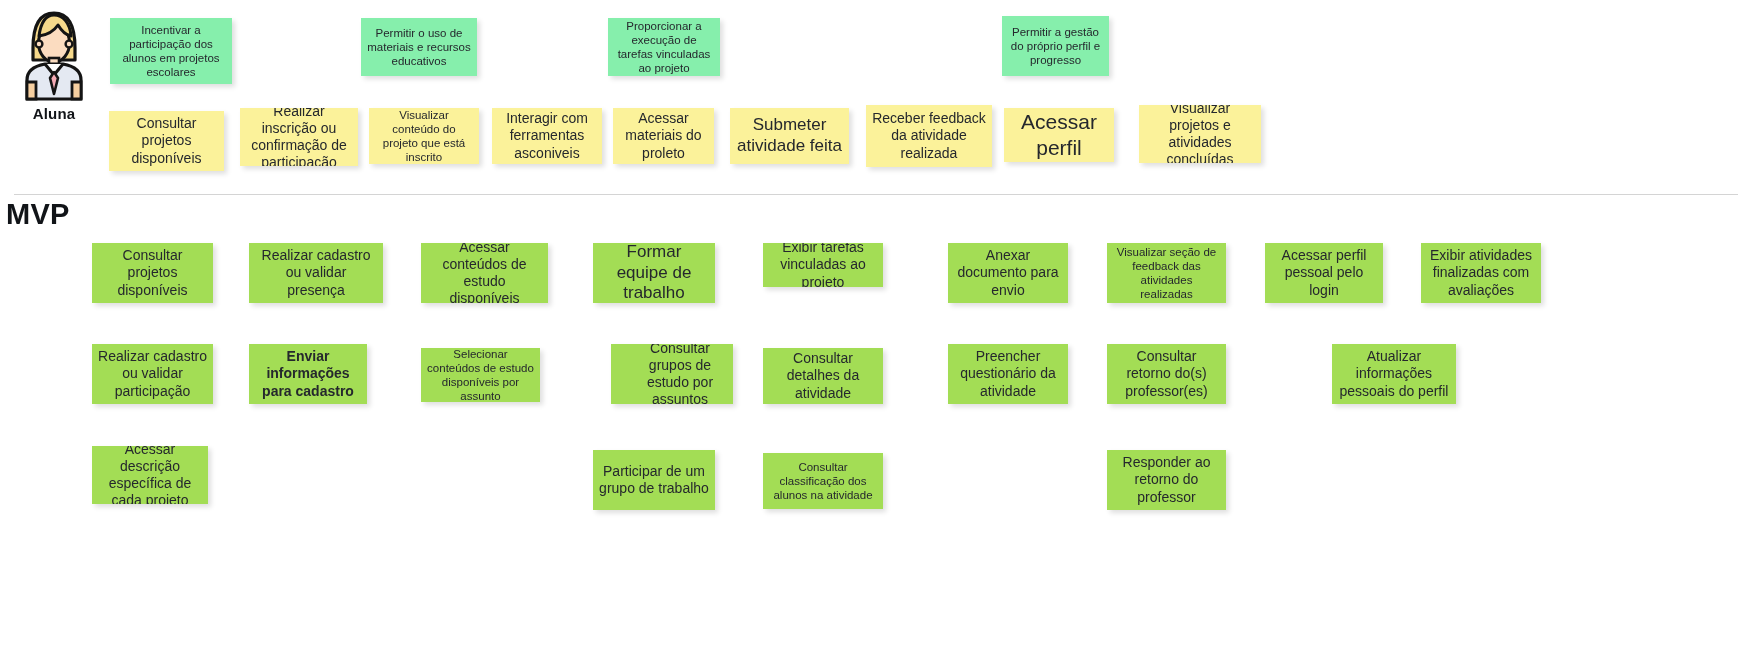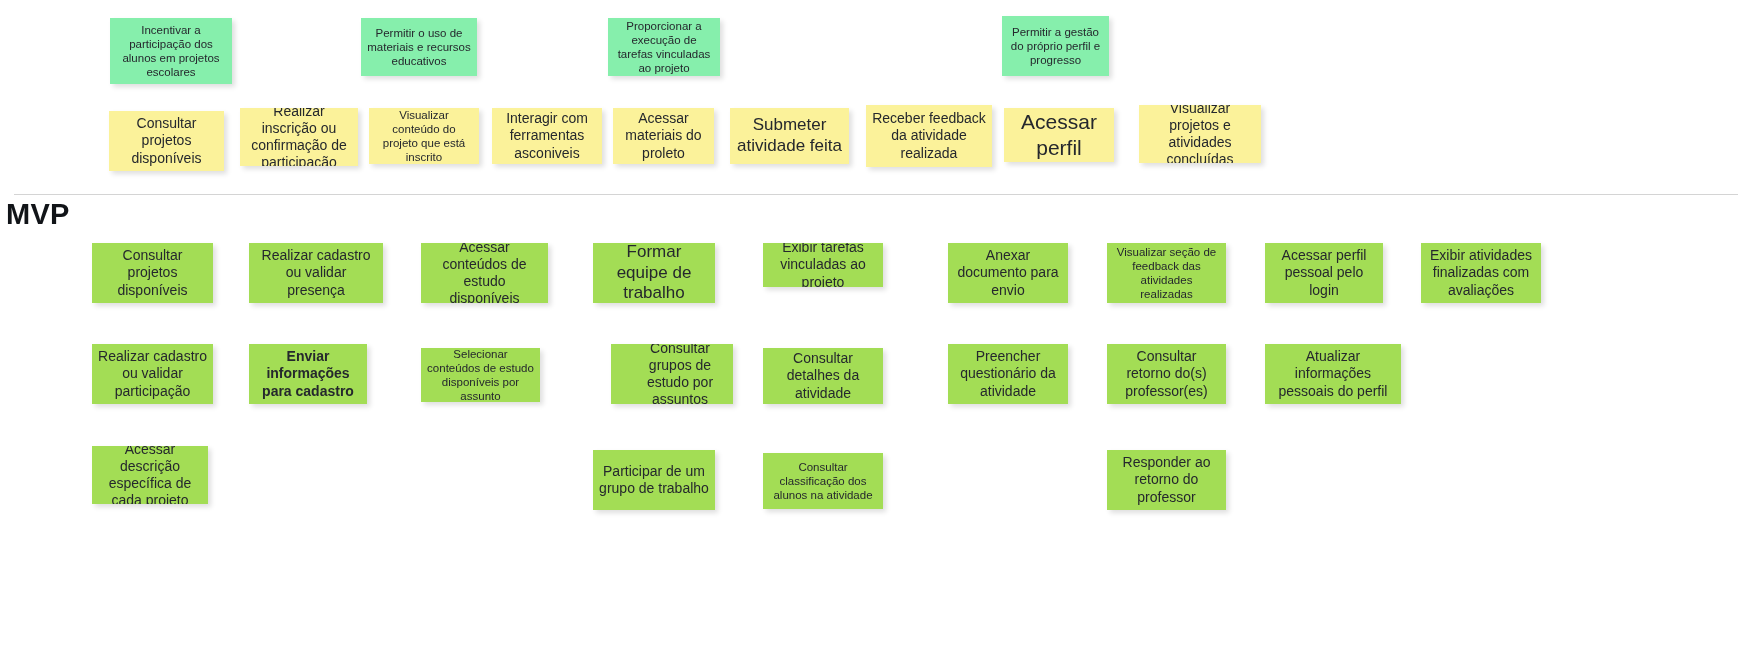--- a/index.html
+++ b/index.html
@@ -82,20 +82,45 @@
     font-weight: bold;
     color: #111418;
     letter-spacing: .3px;
   }
 </style>
 </head>
 <body>
 
 <div id="board">
 
+  <div id="persona">
+    <svg class="avatar-svg" width="66" height="94" viewBox="0 0 66 94">
+
+      <path d="M12 40 C12 16 20 5 33 5 C46 5 54 16 54 40 L54 52 L12 52 Z" fill="#f6d98b" stroke="#141414" stroke-width="3.2" stroke-linejoin="round"></path>
+
+      <ellipse cx="33" cy="35" rx="15.5" ry="19" fill="#fbdcc0" stroke="#141414" stroke-width="3"></ellipse>
+
+      <path d="M18 28 C20 13 26 7 33 7 C42 7 49 15 50 28 C44 27 40 22 37 17 C33 23 26 27 18 28 Z" fill="#f6d98b" stroke="#141414" stroke-width="3" stroke-linejoin="round"></path>
+
+      <circle cx="18" cy="36" r="3.4" fill="#fbdcc0" stroke="#141414" stroke-width="2.4"></circle>
+      <circle cx="48" cy="36" r="3.4" fill="#fbdcc0" stroke="#141414" stroke-width="2.4"></circle>
+
+      <rect x="28" y="50" width="10" height="9" fill="#fbdcc0" stroke="#141414" stroke-width="2.6"></rect>
+
+      <path d="M6 91 L6 72 C6 63 13 58 24 56 L42 56 C53 58 60 63 60 72 L60 91 Z" fill="#e4e9f2" stroke="#141414" stroke-width="3.2" stroke-linejoin="round"></path>
+
+      <path d="M24 56 L33 67 L42 56" fill="#ffffff" stroke="#141414" stroke-width="3" stroke-linejoin="round"></path>
+
+      <path d="M33 64 L29 70 L33 86 L37 70 Z" fill="#f3a9b4" stroke="#141414" stroke-width="2.6" stroke-linejoin="round"></path>
+
+      <path d="M6 74 L6 91 L15 91 L15 74 Z" fill="#f6cfa0" stroke="#141414" stroke-width="2.8"></path>
+      <path d="M51 74 L51 91 L60 91 L60 74 Z" fill="#f6cfa0" stroke="#141414" stroke-width="2.8"></path>
+    </svg>
+    <div class="persona-label">Aluna</div>
+  </div>
 
   <div id="goals-layer">
       <div class="note goal fs-sm" style="left: 110px; top: 18px; width: 122px; height: 66px;">
         <span>Incentivar a participação dos alunos em projetos escolares</span>
       </div>
       <div class="note goal fs-sm" style="left: 361px; top: 18px; width: 116px; height: 58px;">
         <span>Permitir o uso de materiais e recursos educativos</span>
       </div>
       <div class="note goal fs-sm" style="left: 608px; top: 18px; width: 112px; height: 58px;">
         <span>Proporcionar a execução de tarefas vinculadas ao projeto</span>
@@ -180,21 +205,21 @@
       </div>
       <div class="note story fs-md" style="left: 763px; top: 348px; width: 120px; height: 56px;">
         <span>Consultar detalhes da atividade</span>
       </div>
       <div class="note story fs-md" style="left: 948px; top: 344px; width: 120px; height: 60px;">
         <span>Preencher questionário da atividade</span>
       </div>
       <div class="note story fs-md" style="left: 1107px; top: 344px; width: 119px; height: 60px;">
         <span>Consultar retorno do(s) professor(es)</span>
       </div>
-      <div class="note story fs-md" style="left: 1265px; top: 344px; width: 136px; height: 60px; justify-content: flex-end;">
+      <div class="note story fs-md" style="left: 1332px; top: 344px; width: 124px; height: 60px; justify-content: flex-end;">
         <span>Atualizar informações pessoais do perfil</span>
       </div>
       <div class="note story fs-md" style="left: 92px; top: 446px; width: 116px; height: 58px;">
         <span>Acessar descrição específica de cada projeto</span>
       </div>
       <div class="note story fs-md" style="left: 593px; top: 450px; width: 122px; height: 60px;">
         <span>Participar de um grupo de trabalho</span>
       </div>
       <div class="note story fs-sm" style="left: 763px; top: 453px; width: 120px; height: 56px;">
         <span>Consultar classificação dos alunos na atividade</span>

